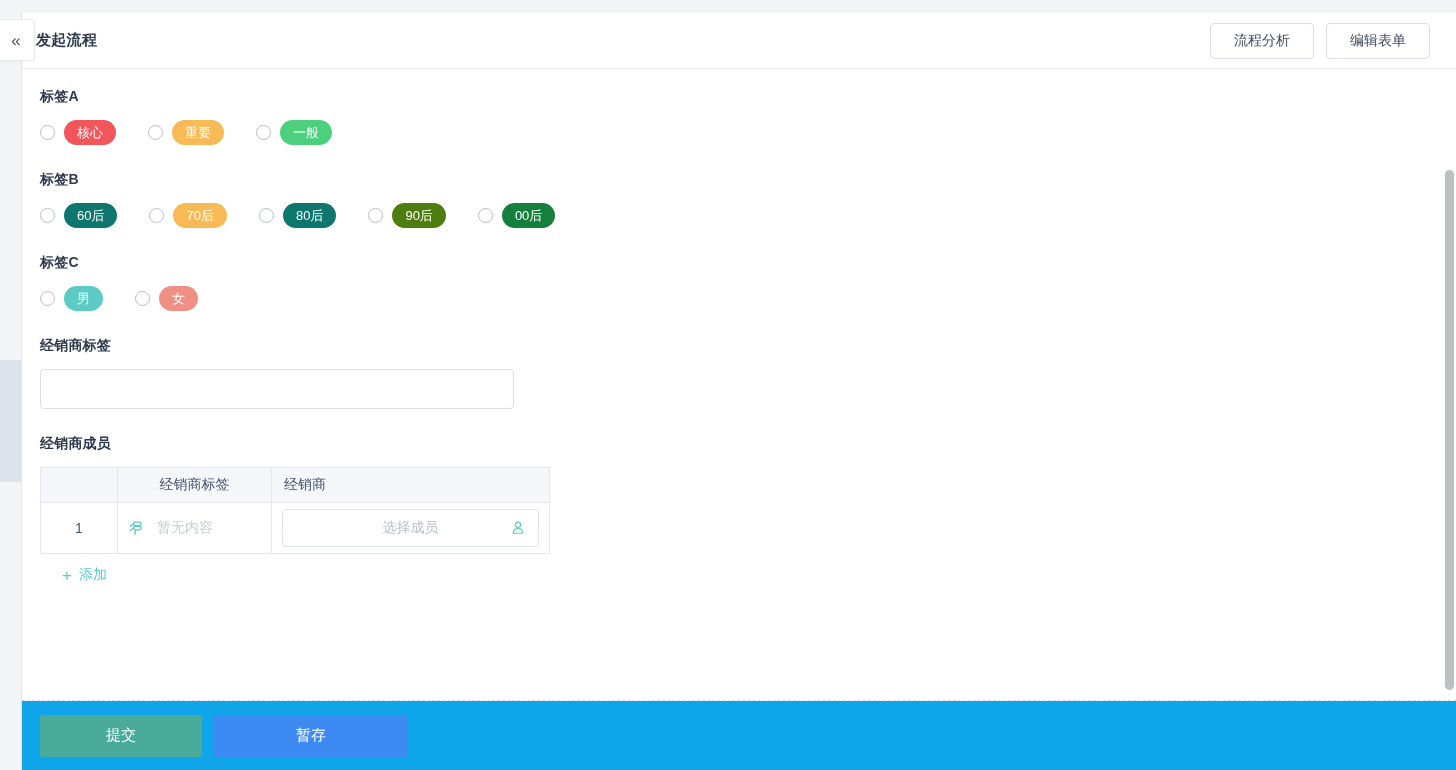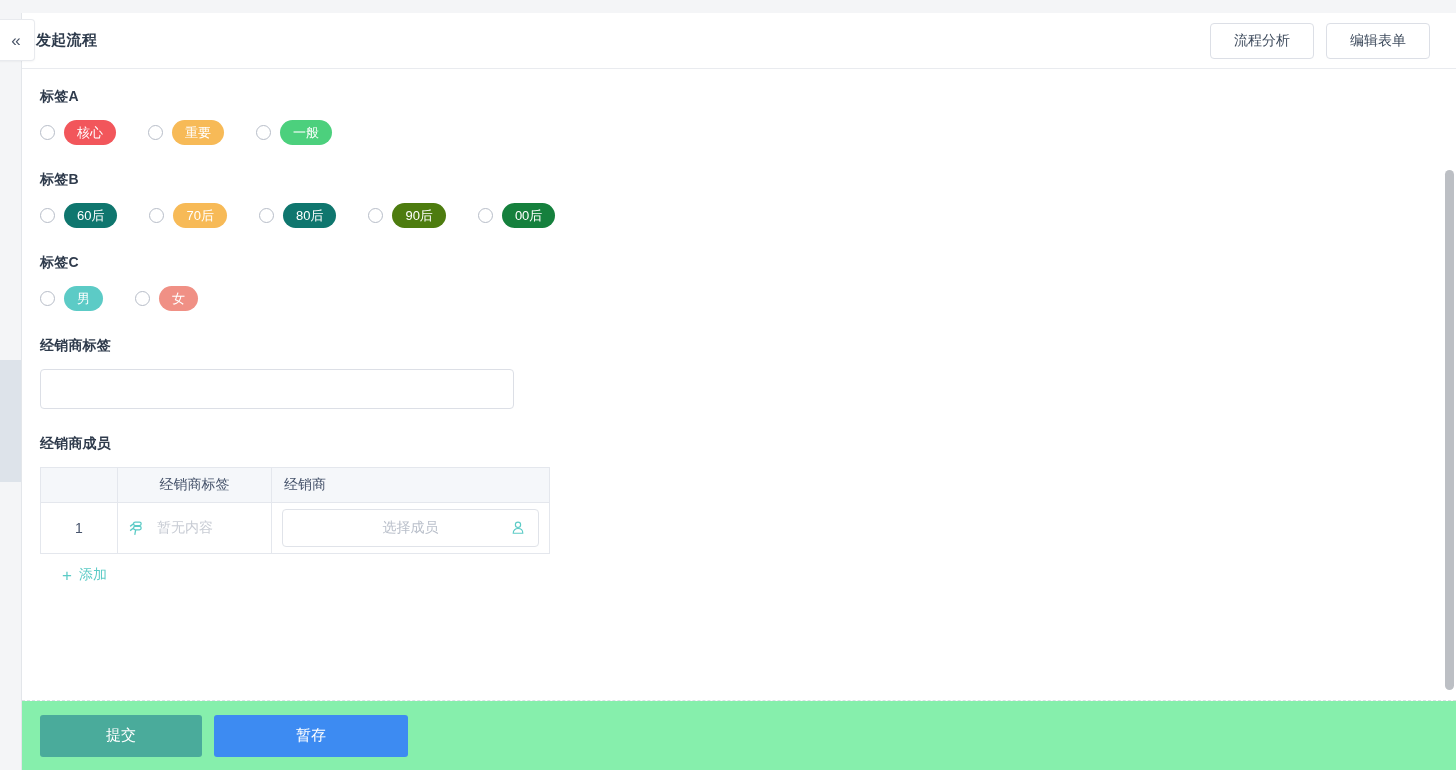--- a/index.html
+++ b/index.html
@@ -123,21 +123,21 @@
   }
   .add-plus{font-size:17px;line-height:1;}
 
   
   .footer-divider{
     position:absolute;left:22px;top:700px;width:1434px;height:0;
     border-top:1px dashed #dcdfe6;
   }
   .footer{
     position:absolute;left:22px;top:701px;width:1434px;height:69px;
-    background:#86efac;display:flex;align-items:center;padding-left:18px;
+    background:#0ea5e9;display:flex;align-items:center;padding-left:18px;
     box-sizing:border-box;gap:12px;
   }
   .btn-primary{
     width:162px;height:42px;border:none;border-radius:3px;
     background:#4aab9b;color:#ffffff;font-size:15px;cursor:pointer;
     font-family:"Liberation Sans","DejaVu Sans",sans-serif;
   }
   .btn-secondary{
     width:194px;height:42px;border:none;border-radius:3px;
     background:#3d8bf2;color:#ffffff;font-size:15px;cursor:pointer;

